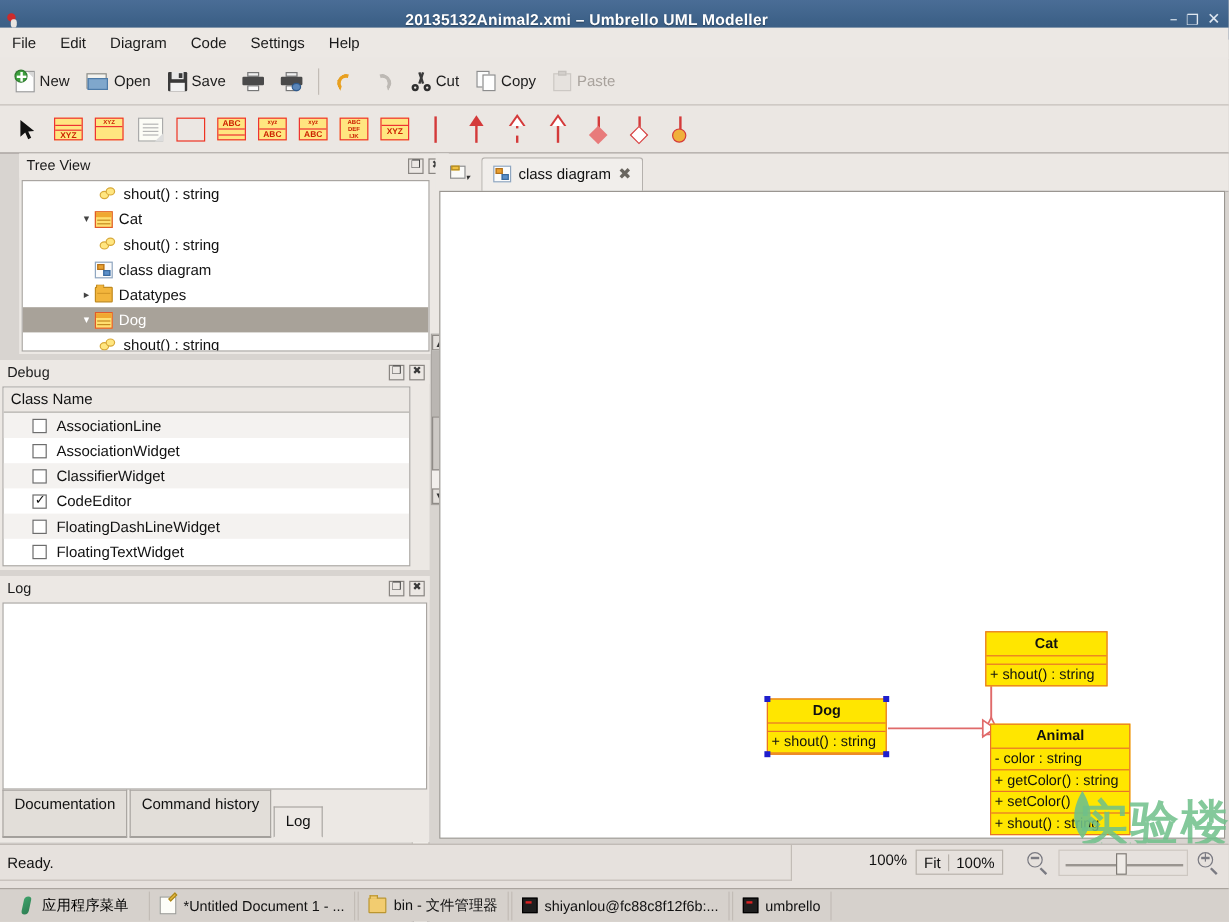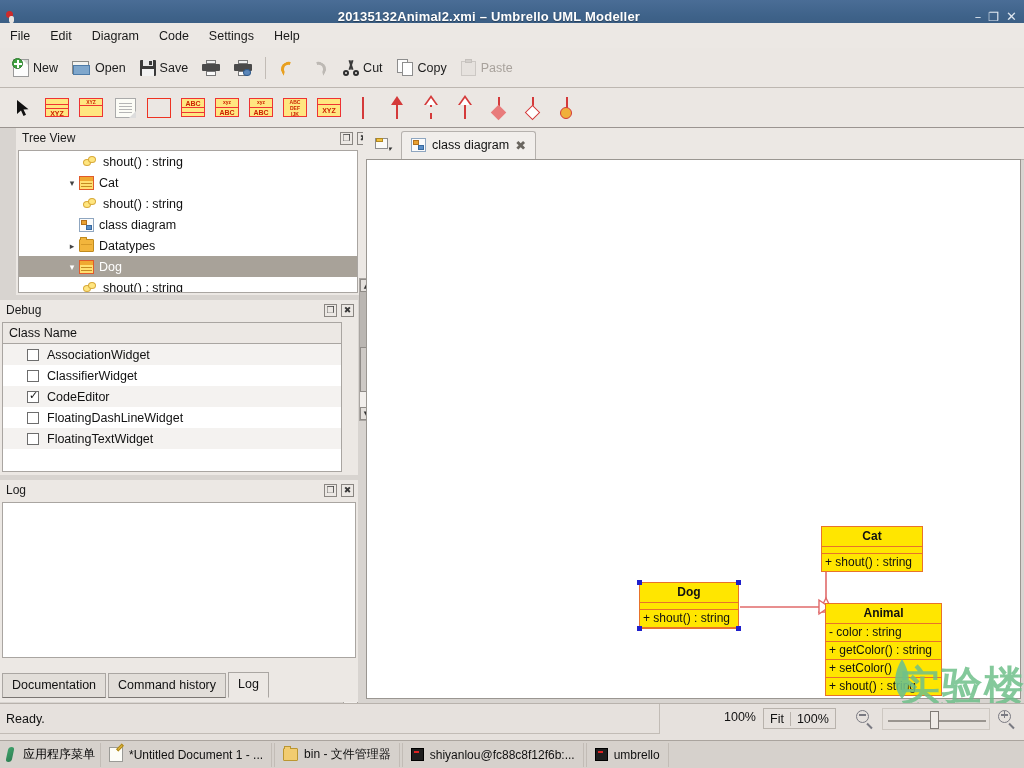--- a/index.html
+++ b/index.html
@@ -203,21 +203,21 @@
   .dbg-row:nth-child(even) { background:#f4f2f0; }
   .cbx { width:12px; height:12px; border:1px solid #6d6d6d; background:#fff;
     margin-right:8px; flex:0 0 12px; position:relative; }
   .cbx.on:after { content:"\2713"; position:absolute; left:1px; top:-3px; font-size:11px;
     color:#111; font-family:"DejaVu Sans", sans-serif; }
 
   .logdock { position:absolute; left:0; top:480px; width:358px; height:222px; background:#ece8e4; }
   .log-body { position:absolute; left:2px; top:22px; width:354px; height:156px;
     background:#fff; border:1px solid #a9a5a1; }
   .log-tabs { position:absolute; left:2px; bottom:4px; display:flex; align-items:flex-end; }
-  .log-tab { padding:4px 9px 5px; font-size:12.5px; color:#111; background:#e2ded9;
+  .log-tab { padding:4px 9px 20px; font-size:12.5px; color:#111; background:#e2ded9;
     border:1px solid #aaa6a2; border-bottom-color:#7a7672; margin-right:2px; cursor:default; }
   .log-tab.active { background:#ece8e4; border-bottom-color:#ece8e4; padding-bottom:6px; }
 
   
   .tabbar { position:absolute; left:363px; top:128px; width:661px; height:32px;
     background:#ece8e4; display:flex; align-items:flex-end; }
   .tab-menu-btn { width:30px; height:24px; margin:0 3px 3px 5px; display:flex;
     align-items:center; justify-content:center; cursor:default; }
   .tmb-ico { width:17px; height:14px; position:relative; }
   .tmb-ico .pg{position:absolute;left:0;top:0;width:13px;height:11px;background:#fafaf8;border:1px solid #8d8d8d;}
@@ -267,21 +267,21 @@
   .zs-track { position:absolute; left:5px; top:11px; width:98px; height:2px; background:#9a9590; }
   .zs-thumb { position:absolute; left:47px; top:2px; width:9px; height:18px;
     background:#efebe7; border:1px solid #7f7a75; }
 
   
   .taskbar { position:absolute; left:0; top:740px; width:1024px; height:28px;
     background:#d6d1cc; display:flex; align-items:center; border-top:1px solid #aaa49e; }
   .tk-item { display:flex; align-items:center; gap:6px; height:24px; padding:0 8px;
     margin: 0 1px; font-size:12px; color:#111; cursor:default;
     border-left:1px solid #c2bcb6; border-right:1px solid #c2bcb6; }
-  .tk-start { display:flex; align-items:center; gap:6px; padding:0 4px; font-size:12px; }
+  .tk-start { display:flex; align-items:center; gap:6px; padding:0 16px; font-size:12px; }
   .tk-kicker { width:13px; height:15px; position:relative; }
   .tk-kicker .s { position:absolute; left:3px; top:0; width:6px; height:15px;
     background:linear-gradient(135deg,#3fa36b,#2d7d52); border-radius:3px;
     transform: skewX(-12deg); }
   .ico-edit { width:14px; height:15px; background:#fdfdf8; border:1px solid #9a9a96; position:relative;}
   .ico-edit .pen { position:absolute; right:-2px; top:-2px; width:8px; height:3px;
     background:#e8b93c; border:1px solid #a8861e; transform: rotate(-45deg); }
   .ico-fm { width:15px; height:13px; background:#f2cc70; border:1px solid #bb9630; border-radius:1px; position:relative;}
   .ico-fm .t{position:absolute;left:0;top:-3px;width:7px;height:3px;background:#f2cc70;border:1px solid #bb9630;border-bottom:none;}
   .ico-term { width:13px; height:13px; background:#1e1e1e; border:1px solid #000; position:relative;}
@@ -580,20 +580,24 @@
       <span class="t">Debug</span>
       <span class="dock-btn">❐</span>
       <span class="dock-btn">✖</span>
     </div>
     <div class="dbg-body">
       <div class="dbg-header">
         <span>Class Name</span>
       </div>
       <div class="dbg-row">
         <span class="cbx"></span>
+        <span>AssociationLine</span>
+      </div>
+      <div class="dbg-row">
+        <span class="cbx"></span>
         <span>AssociationWidget</span>
       </div>
       <div class="dbg-row">
         <span class="cbx"></span>
         <span>ClassifierWidget</span>
       </div>
       <div class="dbg-row">
         <span class="cbx on"></span>
         <span>CodeEditor</span>
       </div>

